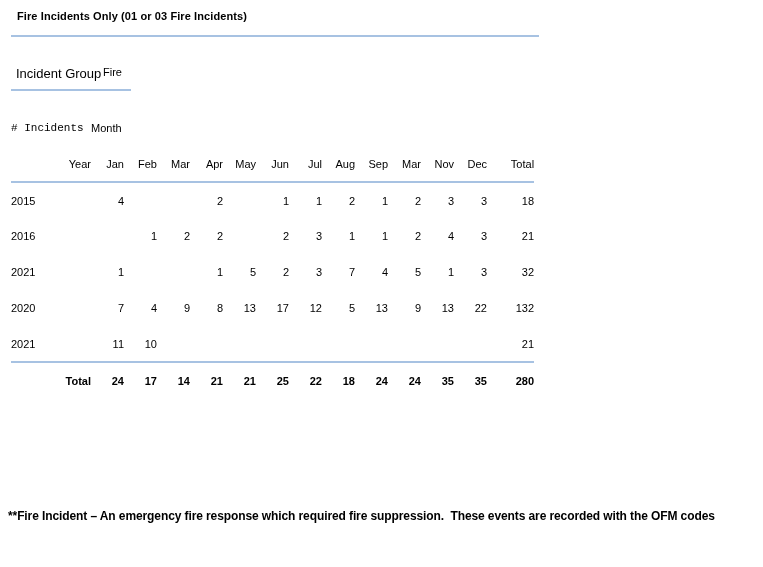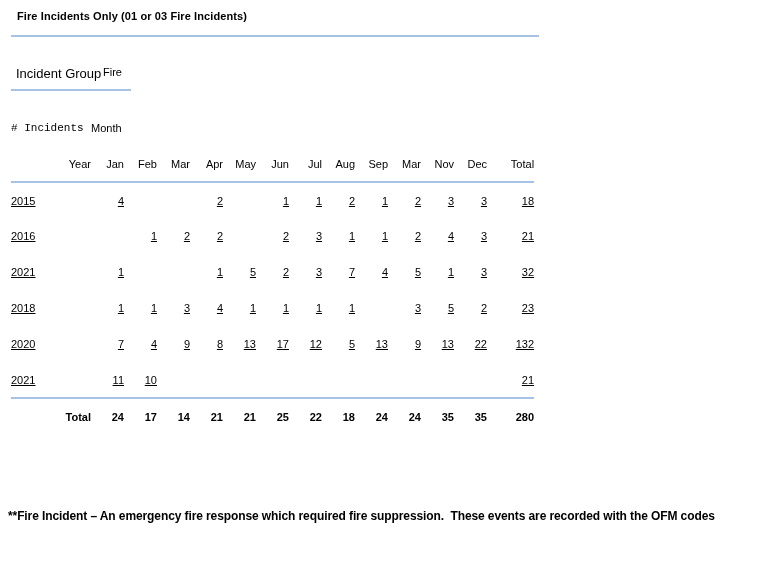--- a/index.html
+++ b/index.html
@@ -26,21 +26,21 @@
     border-collapse:collapse; table-layout:fixed;
     width:523px; font-size:11px;
   }
   table.matrix col.c-year  { width:80px; }
   table.matrix col.c-month { width:33px; }
   table.matrix col.c-total { width:47px; }
 
   table.matrix td, table.matrix th { padding:0; vertical-align:middle; font-weight:normal; }
   tr.corner-row  { height:36px; }
   tr.header-row  { height:36px; }
-  tbody tr       { height:36px;text-decoration:underline; }
+  tbody tr       { height:36px; }
   tr.totals-row  { height:37px; }
 
   .corner-cell { text-align:left; font-weight:bold; padding-left:5px;font-family:Liberation Mono, monospace; }
   .group-cell  { text-align:left; font-weight:bold; padding-left:12px; }
   .year-h      { text-align:right; font-weight:bold; padding-left:5px; }
   .month-h     { text-align:right; font-weight:bold; padding-right:1px; }
   .total-h     { text-align:right; font-weight:bold; padding-right:1px; }
   .year        { text-align:left; padding-left:5px; }
   .num         { text-align:right; padding-right:1px; }
 
@@ -150,36 +150,20 @@
           <td class="num">2</td>
           <td class="num">3</td>
           <td class="num">7</td>
           <td class="num">4</td>
           <td class="num">5</td>
           <td class="num">1</td>
           <td class="num">3</td>
           <td class="num">32</td>
         </tr>
         <tr>
-          <td class="year">2018</td>
-          <td class="num">1</td>
-          <td class="num">1</td>
-          <td class="num">3</td>
-          <td class="num">4</td>
-          <td class="num">1</td>
-          <td class="num">1</td>
-          <td class="num">1</td>
-          <td class="num">1</td>
-          <td class="num"></td>
-          <td class="num">3</td>
-          <td class="num">5</td>
-          <td class="num">2</td>
-          <td class="num">23</td>
-        </tr>
-        <tr>
           <td class="year">2020</td>
           <td class="num">7</td>
           <td class="num">4</td>
           <td class="num">9</td>
           <td class="num">8</td>
           <td class="num">13</td>
           <td class="num">17</td>
           <td class="num">12</td>
           <td class="num">5</td>
           <td class="num">13</td>

